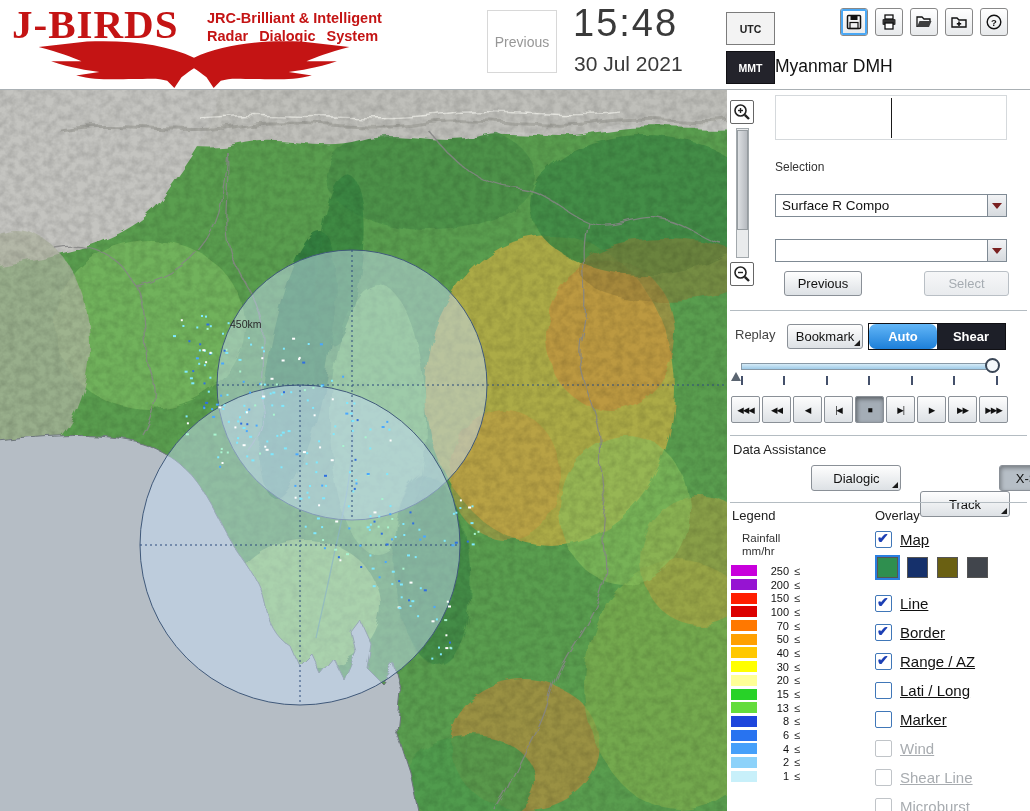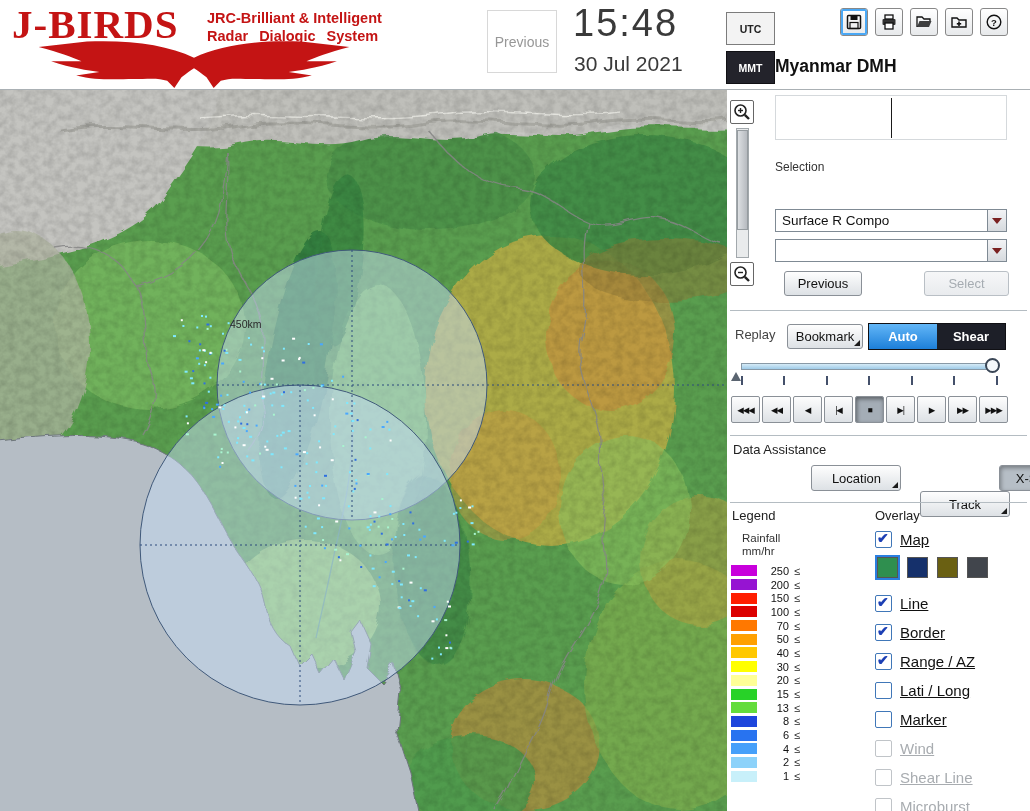--- a/index.html
+++ b/index.html
@@ -14,21 +14,21 @@
   .logo-sub .l2{word-spacing:7px;}
   .eagle{position:absolute;left:8px;top:38px;}
   .warning-box{position:absolute;left:487px;top:10px;width:70px;height:63px;background:#fff;border:1px solid #d8d8d8;display:flex;align-items:center;justify-content:center;color:#979797;font-size:14px;}
   .clock-time{position:absolute;left:573px;top:2px;font-size:38px;color:#3a3a3a;letter-spacing:2px;}
   .clock-date{position:absolute;left:574px;top:52px;font-size:21px;color:#3a3a3a;}
   .tz-btn{position:absolute;left:726px;width:49px;height:33px;font-size:10.5px;font-weight:bold;border:1px solid #7c7c7c;background:#f3f3f3;color:#222;display:flex;align-items:center;justify-content:center;cursor:pointer;}
   .tz-btn.selected{background:#23232b;color:#fff;border-color:#101014;}
   .toolbar{position:absolute;left:840px;top:8px;display:flex;gap:7px;}
   .tb-btn{width:28px;height:28px;border:1px solid #888;border-radius:3px;background:linear-gradient(#ffffff,#e7e9eb);display:flex;align-items:center;justify-content:center;padding:0;cursor:pointer;}
   .tb-btn.selected{outline:2px solid #4aa8f5;outline-offset:-3px;}
-  .station-name{position:absolute;left:775px;top:56px;font-size:17.5px;color:#111;font-weight:bold;}
+  .station-name{position:absolute;left:775px;top:56px;font-size:17.5px;color:#111;}
 
   
   .map-area{position:absolute;left:0;top:90px;width:727px;height:721px;background:#c6c6c2;overflow:hidden;}
 
   
   .panel{position:absolute;left:727px;top:90px;width:303px;height:721px;background:#fff;overflow:hidden;}
   .zoomcol{position:absolute;left:2px;top:10px;width:26px;display:flex;flex-direction:column;align-items:center;}
   .zbtn{width:24px;height:24px;background:#fff;border:1px solid #666;border-radius:2px;display:flex;align-items:center;justify-content:center;padding:0;cursor:pointer;}
   .zscroll{width:13px;height:130px;margin:4px 0;border:1px solid #a2a8ac;background:#e9ebec;position:relative;}
   .zthumb{position:absolute;left:0;top:1px;width:11px;height:100px;background:linear-gradient(90deg,#dcdfe2,#b6babf);border:1px solid #969ca0;}
@@ -42,21 +42,21 @@
   .combo-arrow::after{content:"";position:absolute;left:4px;top:8px;border:5px solid transparent;border-top:6px solid #7a2020;}
   .btn{position:absolute;border:1px solid #8a9097;border-radius:3px;background:linear-gradient(#fefefe,#dde1e5);font-size:13px;color:#111;font-family:inherit;cursor:pointer;}
   .btn.disabled{color:#a6acb2;background:linear-gradient(#f6f7f8,#e9ebee);border-color:#b9bfc5;}
   .btn.pressed{background:#b6bec6;box-shadow:inset 1px 2px 4px rgba(0,0,0,.35);}
   .corner{position:relative;}
   .corner::after{content:"";position:absolute;right:2px;bottom:2px;border-left:6px solid transparent;border-bottom:6px solid #1a1a1a;}
   .divider{position:absolute;left:3px;right:3px;height:1px;background:#b4bcc2;}
 
   .mode-wrap{position:absolute;left:141px;top:233px;display:flex;border:1px solid #101014;}
   .mode-btn{width:68px;height:25px;font-size:13px;font-weight:bold;border:none;color:#fff;background:#1d1f28;font-family:inherit;cursor:pointer;}
-  .mode-btn.selected{background:linear-gradient(#62b6f7,#1d7fd9);}
+  .mode-btn.selected{background:linear-gradient(#62b6f7,#1d7fd9);border-radius:7px;}
 
   .slider-track{position:absolute;left:14px;top:273px;width:258px;height:7px;border:1px solid #8899a6;background:linear-gradient(#d5ebf7,#9fcbe8);}
   .slider-thumb{position:absolute;left:258px;top:268px;width:15px;height:15px;border:2px solid #3a4656;border-radius:50%;background:#f4f8fb;cursor:pointer;}
   .slider-start{position:absolute;left:4px;top:282px;width:0;height:0;border-left:5px solid transparent;border-right:5px solid transparent;border-bottom:9px solid #5a6470;}
   .slider-ticks{position:absolute;left:14px;top:286px;width:258px;height:9px;background:repeating-linear-gradient(90deg,#44506a 0,#44506a 1.5px,transparent 1.5px,transparent 42.5px);}
 
   .playback{position:absolute;left:4px;top:306px;display:flex;gap:2px;}
   .pb{width:29px;height:27px;font-size:8.5px;letter-spacing:-1px;padding:0;border:1px solid #8a9097;border-radius:2px;background:linear-gradient(#fdfdfd,#dde1e5);color:#111;font-family:inherit;cursor:pointer;}
   .pb.pressed{background:#a4adb6;box-shadow:inset 1px 2px 4px rgba(0,0,0,.45);}
 
@@ -505,21 +505,21 @@
           <line x1="6" y1="8.5" x2="11" y2="8.5" stroke="#222" stroke-width="1.4"></line>
         </svg>
       </button>
     </div>
 
     
     <div class="station-box">
         <div class="vline"></div>
       </div>
     <div class="sec-label" style="left:48px;top:70px;">Selection</div>
-    <div class="combo" style="top:119px;gap:40px;">
+    <div class="combo" style="top:104px;gap:40px;">
       <div class="combo-text">Surface R Compo</div>
       <div class="combo-arrow"></div>
     </div>
     <div class="combo" style="top:149px;">
       <div class="combo-text"></div>
       <div class="combo-arrow"></div>
     </div>
     <button class="btn" style="left:57px;top:181px;width:78px;height:25px;">Previous</button>
     <button class="btn disabled" style="left:197px;top:181px;width:85px;height:25px;">Select</button>
 
@@ -545,21 +545,21 @@
       <button class="pb">▶|</button>
       <button class="pb">▶</button>
       <button class="pb">▶▶</button>
       <button class="pb">▶▶▶</button>
     </div>
 
     <div class="divider" style="top:345px;"></div>
 
     
     <div class="sec-label" style="left:6px;top:352px;font-size:13px;color:#222;">Data Assistance</div>
-    <button class="btn corner" style="left:4px;top:375px;width:90px;height:26px;">Location</button>
+    <button class="btn corner" style="left:4px;top:375px;width:90px;height:26px;">Dialogic</button>
     <button class="btn corner pressed" style="left:97px;top:375px;width:90px;height:26px;">X-Section</button>
     <button class="btn corner" style="left:193px;top:375px;width:90px;height:26px;">Track</button>
 
     <div class="divider" style="top:412px;"></div>
 
     
     <div class="sec-label" style="left:5px;top:418px;font-size:13px;color:#222;">Legend</div>
     <div class="sec-label" style="left:148px;top:418px;font-size:13px;color:#222;">Overlay</div>
     <div class="legend-title">
       <div>Rainfall</div>

